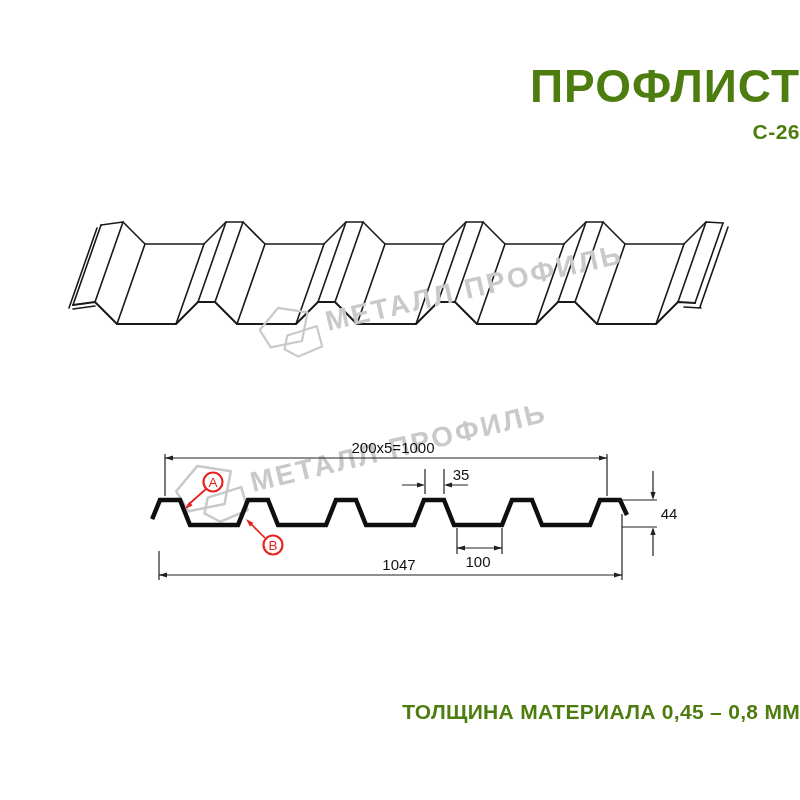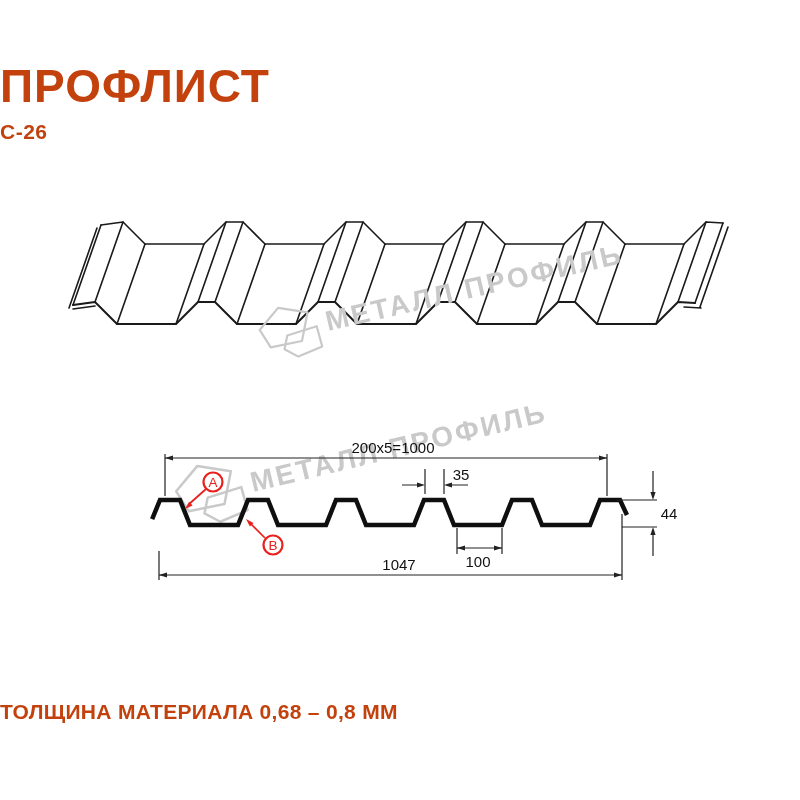--- a/index.html
+++ b/index.html
@@ -1,20 +1,20 @@
 <!DOCTYPE html>
 <html style="--accent: #e8211d; --wm: #c9c9c9; --ink: #1a1a1a;"><head>
 <meta charset="utf-8">
 <style>
   html,body{margin:0;padding:0;}
   body{
     width:800px;height:800px;background:#ffffff;overflow:hidden;position:relative;
     font-family:"Liberation Sans", sans-serif;
   }
-  .abs{position:absolute;left:0;width:800px;text-align:left;color:#c2410c;}
+  .abs{position:absolute;left:0;width:800px;text-align:right;color:#4d7c0f;}
   .title{top:63px;font-size:46px;font-weight:bold;letter-spacing:1px;line-height:46px;}
   .subtitle{top:120px;font-size:21px;font-weight:bold;letter-spacing:0.5px;}
   .footer{top:700px;font-size:21px;font-weight:bold;letter-spacing:0.3px;}
   svg.canvas{position:absolute;left:0;top:0;}
   .prof3d-front{stroke:var(--ink);stroke-width:2;fill:none;stroke-linejoin:round;stroke-linecap:round;}
   .prof3d{stroke:var(--ink);stroke-width:1.6;fill:none;stroke-linejoin:round;stroke-linecap:round;}
   .prof2d{stroke:#0f0f0f;stroke-width:4.5;fill:none;stroke-linejoin:miter;stroke-linecap:square;}
   .dim{stroke:#222222;stroke-width:1.2;fill:none;}
   .dimtext{font-size:15px;fill:#111111;}
   .arrow{fill:#222222;stroke:none;}
@@ -116,14 +116,14 @@
     </g>
 
     <g>
       <line class="red-line" x1="265" y1="538" x2="250" y2="523"></line>
       <polygon class="red-fill" points="246,519 249.9,526.5 253.5,522.9"></polygon>
       <circle class="red-circle" cx="273" cy="545" r="9.5"></circle>
       <text class="red-letter" x="273" y="550" text-anchor="middle">В</text>
     </g>
   </svg>
 
-  <div class="abs footer">ТОЛЩИНА МАТЕРИАЛА 0,68 – 0,8 ММ</div>
+  <div class="abs footer">ТОЛЩИНА МАТЕРИАЛА 0,45 – 0,8 ММ</div>
 </div>
 
 </body></html>

